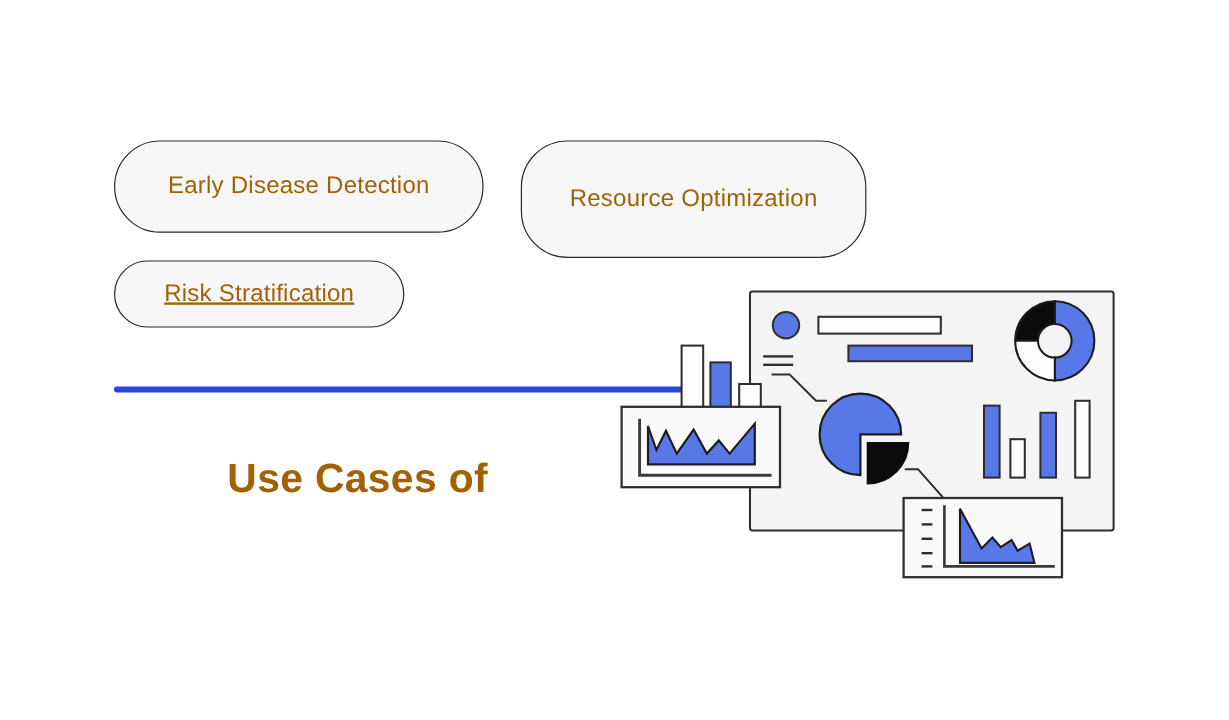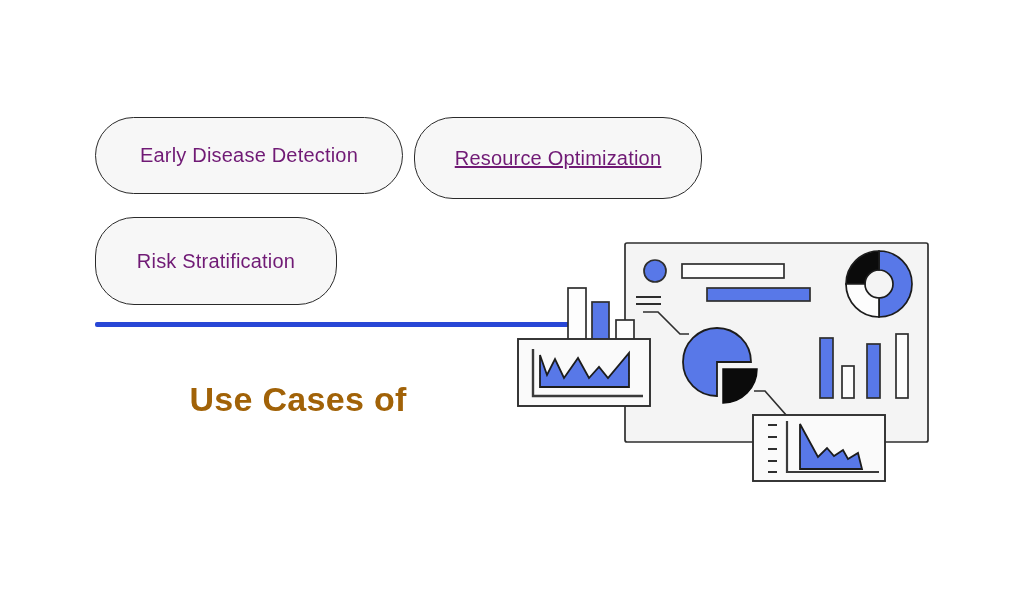--- a/index.html
+++ b/index.html
@@ -8,27 +8,27 @@
     font-family:"Liberation Sans", sans-serif;
   }
   .stage{position:absolute;inset:0;width:1024px;height:600px;}
 
   .pill{
     position:absolute;
     background:#f7f7f7;
     border:1.5px solid #2a2a2a;
     border-radius:39px;
     display:flex;align-items:center;justify-content:center;
-    font-size:20px;color:#701a75;letter-spacing:.2px;
+    font-size:20px;color:#a16207;letter-spacing:.2px;
     box-sizing:border-box;
     z-index:3;
   }
   .pill-early{left:95px;top:117px;width:308px;height:77px;}
-  .pill-resource{left:414px;top:117px;width:288px;height:82px;text-decoration:underline;}
-  .pill-risk{left:95px;top:217px;width:242px;height:88px;}
+  .pill-resource{left:434px;top:117px;width:288px;height:98px;}
+  .pill-risk{left:95px;top:217px;width:242px;height:56px;text-decoration:underline;}
 
   .divider{
     position:absolute;left:95px;top:322px;width:475px;height:5px;
     background:#2847d6;border-radius:2px;z-index:1;
   }
 
   .title{
     position:absolute;left:98px;top:372px;width:400px;
     text-align:center;font-size:34px;line-height:55px;font-weight:700;
     color:#a16207;letter-spacing:.3px;z-index:3;

